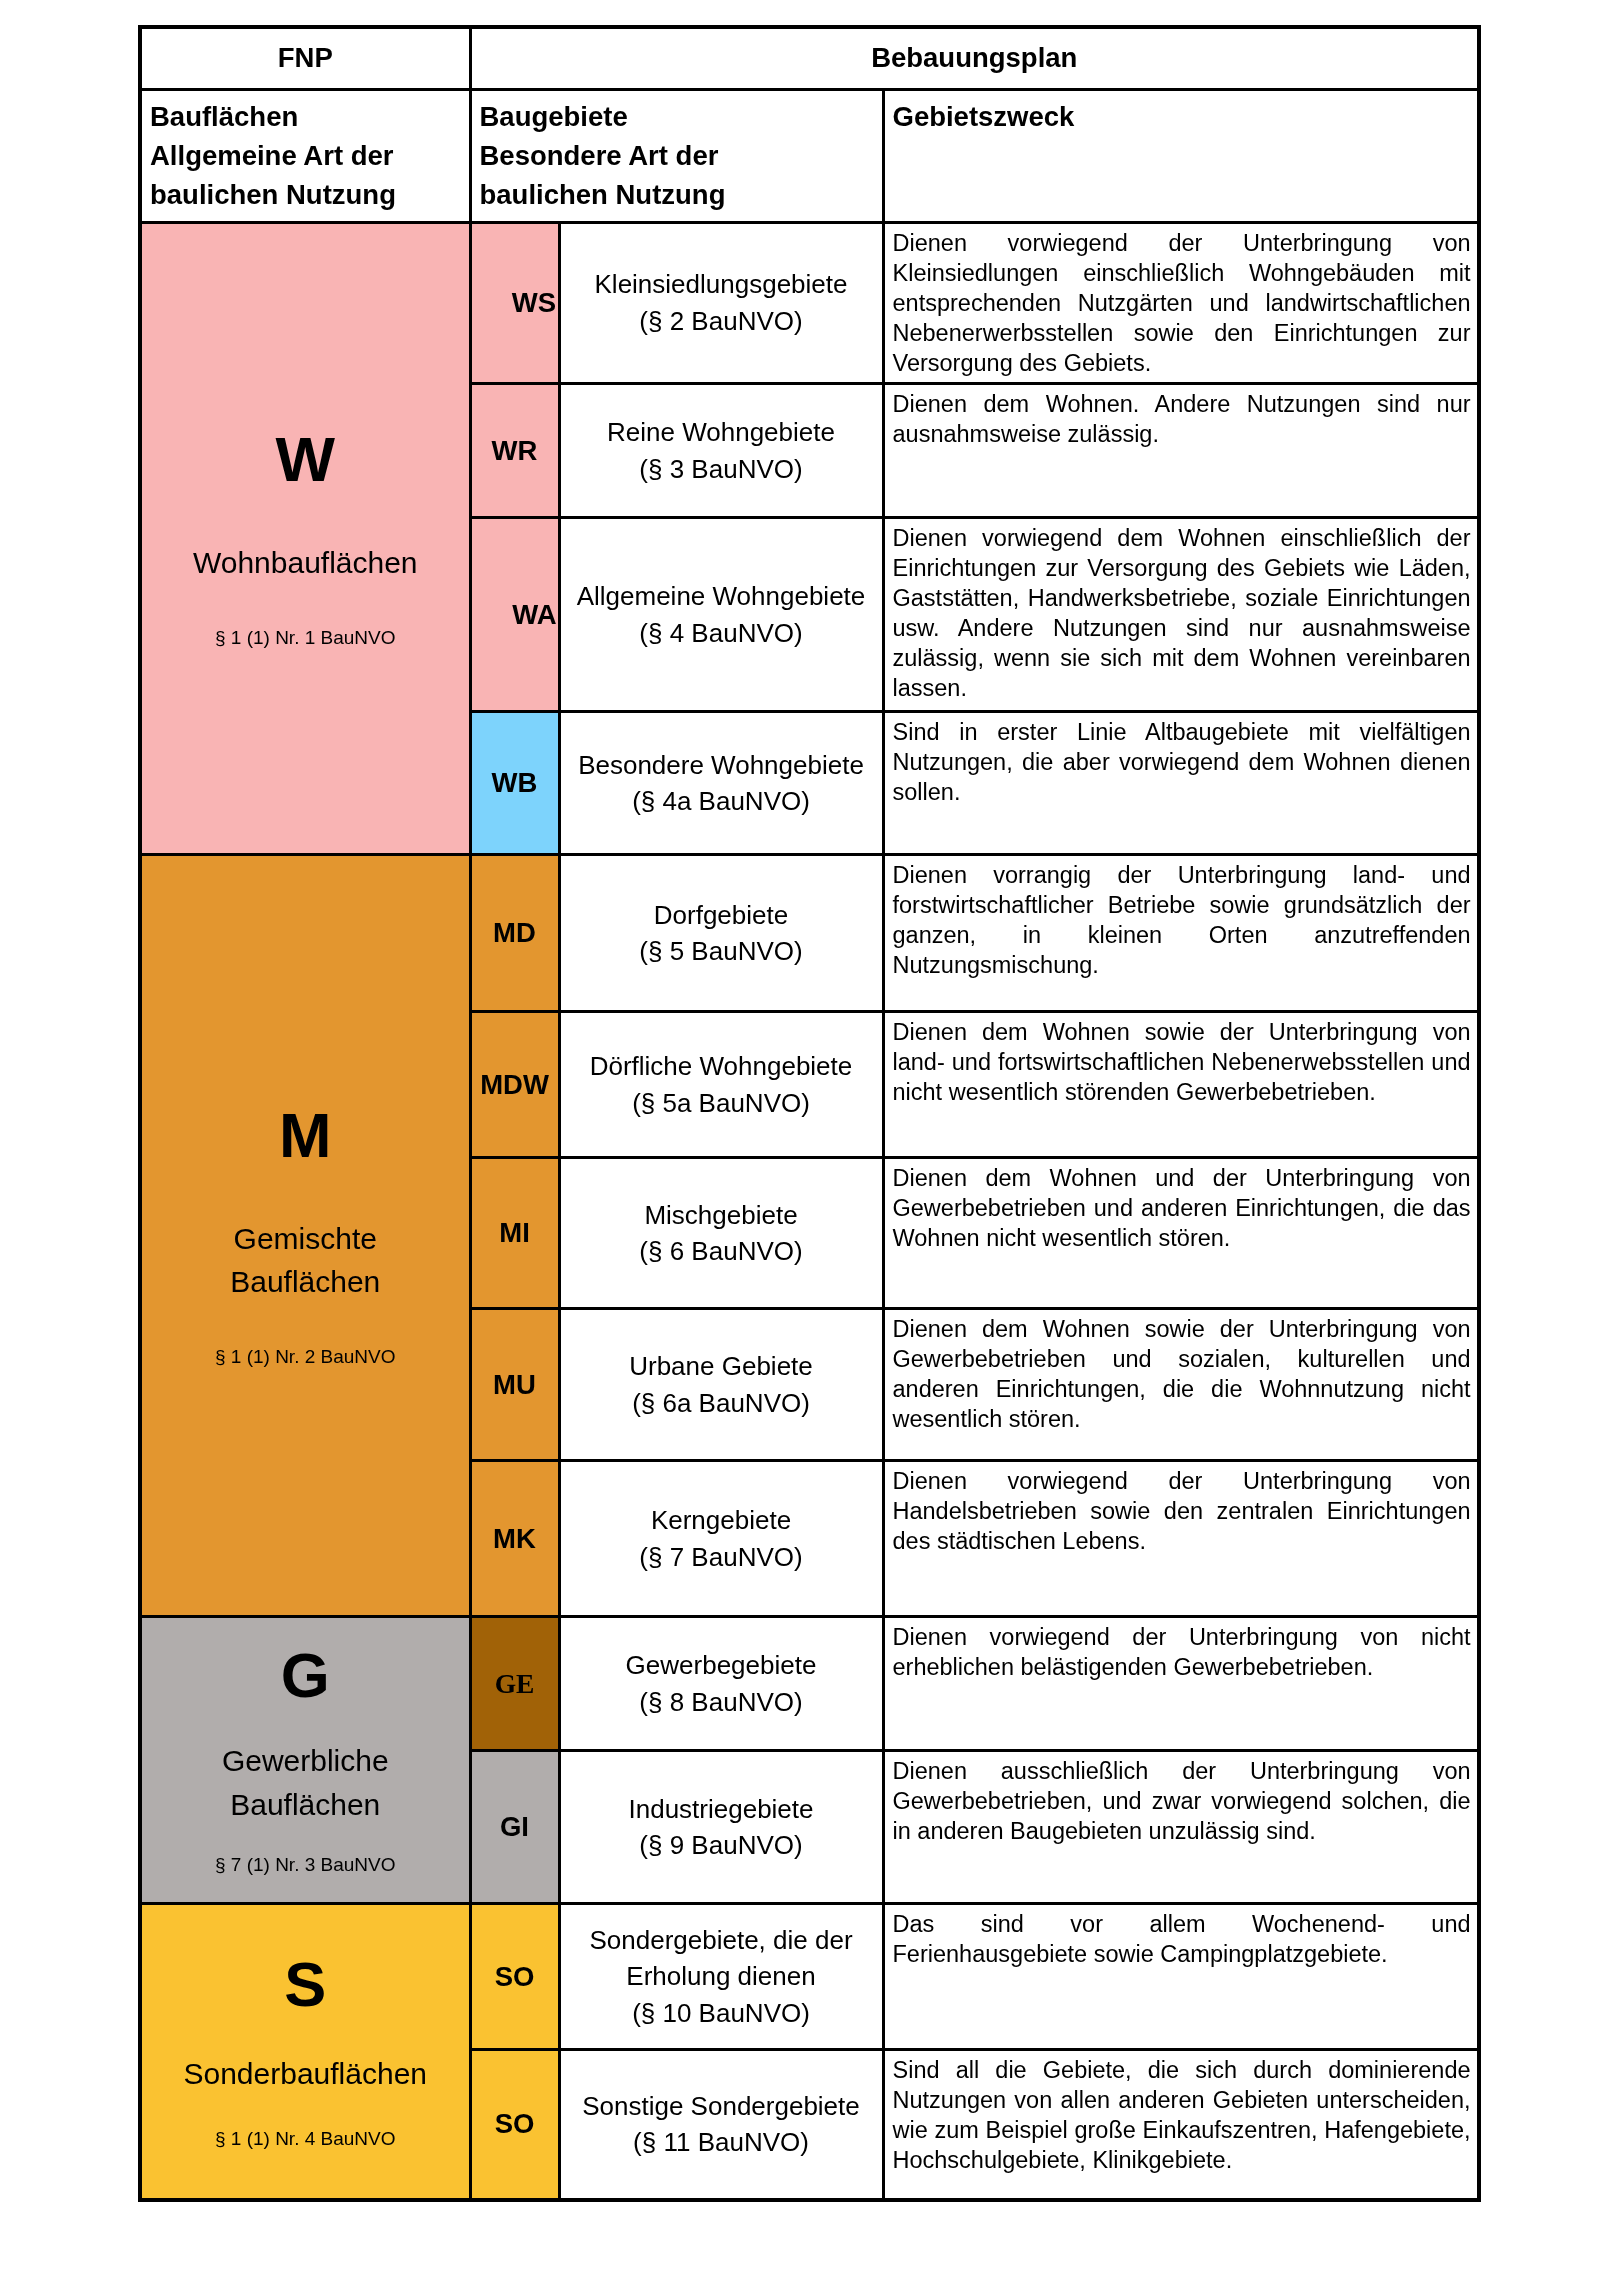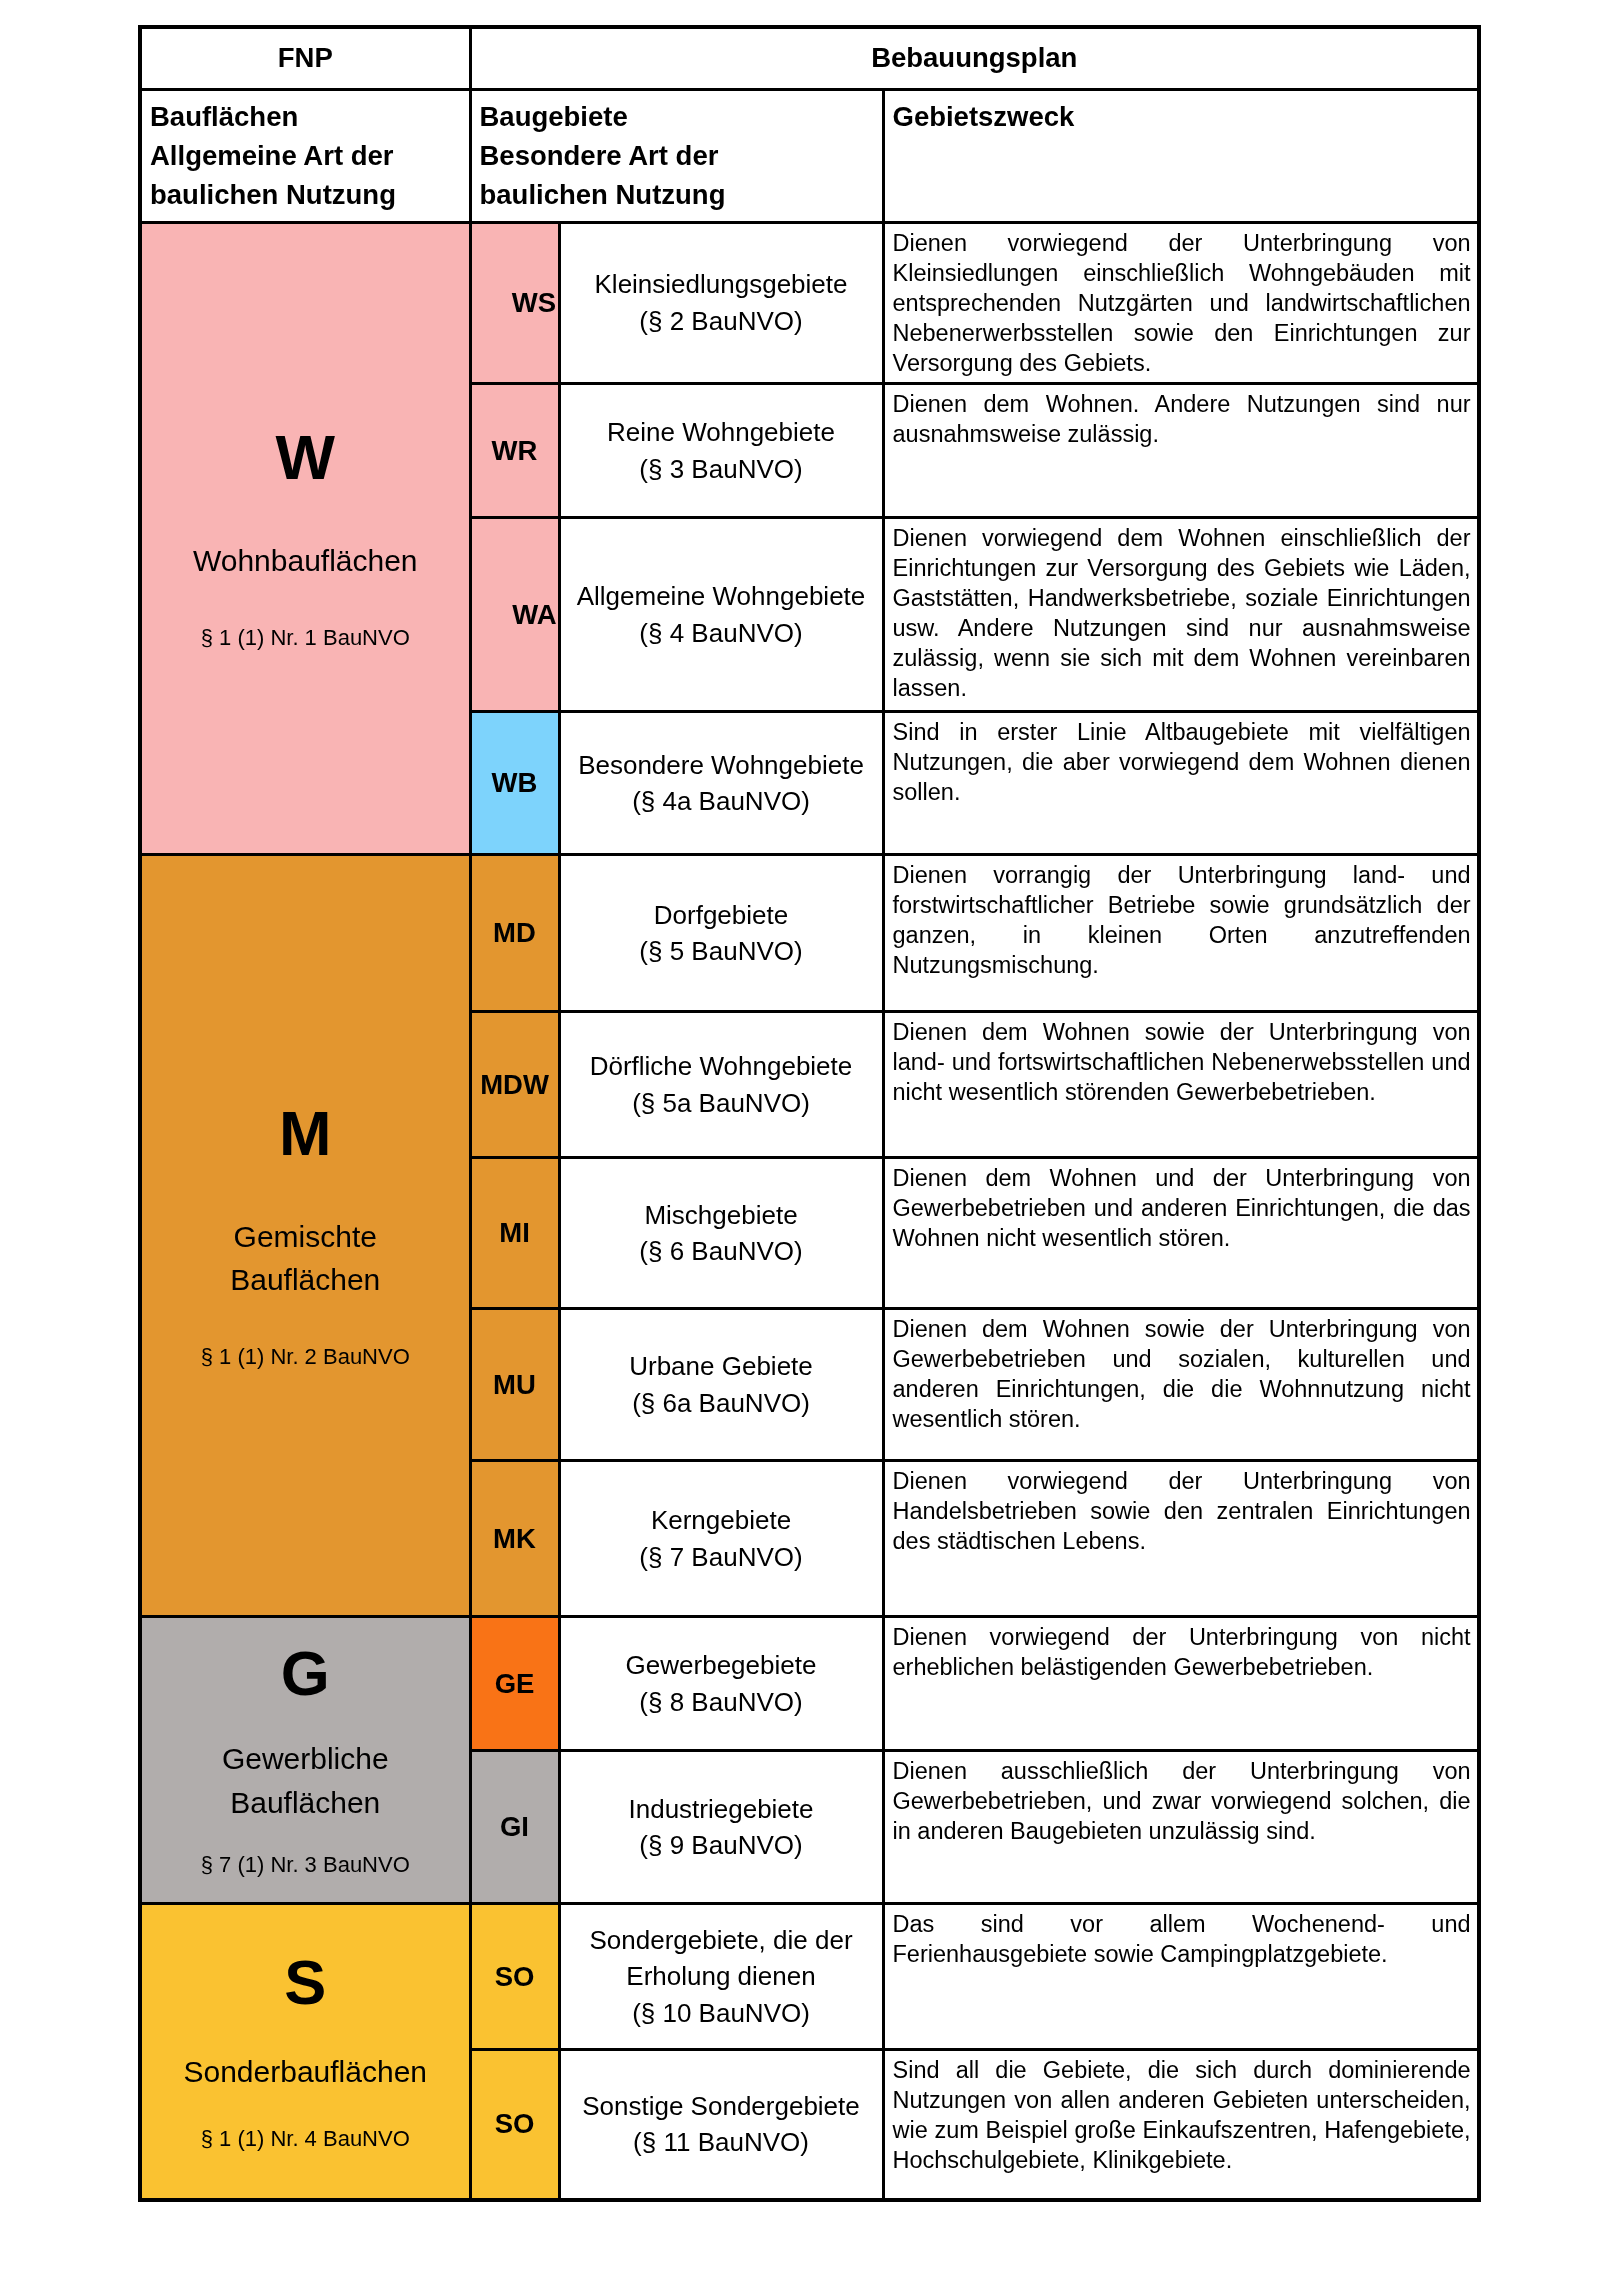--- a/index.html
+++ b/index.html
@@ -16,21 +16,21 @@
   td{border:3.2px solid #000;vertical-align:middle;overflow:hidden;}
   td.h1{font-weight:bold;font-size:27.5px;text-align:center;}
   td.h2{
     font-weight:bold;font-size:27.5px;text-align:left;vertical-align:top;
     padding:6.5px 8px;white-space:pre-line;line-height:1.42;
   }
   td.groupcell{text-align:center;vertical-align:middle;}
   .groupbox{display:flex;flex-direction:column;align-items:center;justify-content:center;}
   .big-letter{font-weight:bold;font-size:63px;line-height:1;margin-bottom:50px;}
   .group-name{font-size:30px;line-height:1.45;white-space:pre-line;margin-bottom:42px;}
-  .group-law{font-size:22px;text-align:right;}
+  .group-law{font-size:19px;text-align:right;}
   td.code{font-weight:bold;font-size:27.5px;text-align:center;vertical-align:middle;}
   td.area{
     font-size:26px;text-align:center;vertical-align:middle;
     white-space:pre-line;line-height:1.4;padding:3.2px 4.9px;margin-left:41px;
   }
   td.desc{
     font-size:23.5px;text-align:justify;vertical-align:top;
     line-height:1.28;padding:4px 6.5px 4px 8px;
   }
 </style>
@@ -134,21 +134,21 @@
 
   <tr style="height:134px">
     <td class="groupcell" rowspan="2" style="background-color: rgb(177, 173, 172);">
       <div class="groupbox">
         <div class="big-letter" style="margin-bottom:32px">G</div>
         <div class="group-name" style="margin-bottom:28px">Gewerbliche
 Bauflächen</div>
         <div class="group-law">§ 7 (1) Nr. 3 BauNVO</div>
       </div>
     </td>
-    <td class="code" style="background-color: #f97316;">GE</td>
+    <td class="code" style="background-color: #a16207; font-family: Liberation Serif, serif;">GE</td>
     <td class="area">Gewerbegebiete
 (§ 8 BauNVO)</td>
     <td class="desc">Dienen vorwiegend der Unterbringung von nicht erheblichen belästigenden Gewerbebetrieben.</td>
   </tr>
   <tr style="height:153px">
     <td class="code" style="background-color: rgb(177, 173, 172);">GI</td>
     <td class="area">Industriegebiete
 (§ 9 BauNVO)</td>
     <td class="desc">Dienen ausschließlich der Unterbringung von Gewerbebetrieben, und zwar vorwiegend solchen, die in anderen Baugebieten unzulässig sind.</td>
   </tr>

